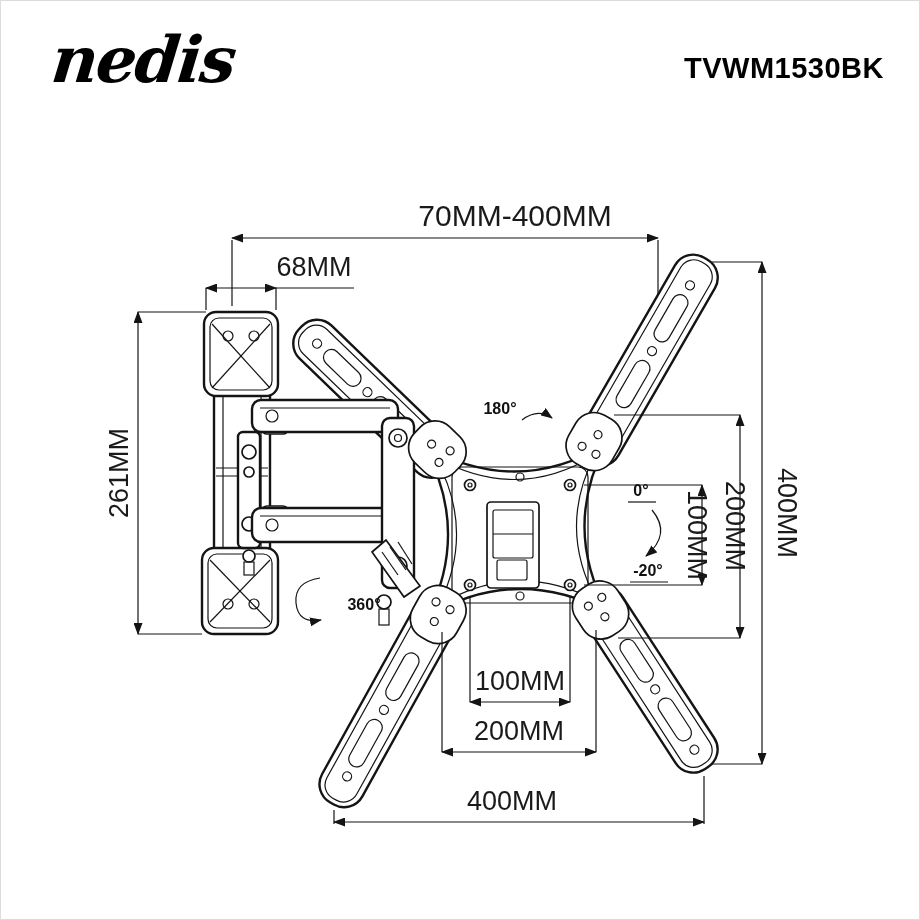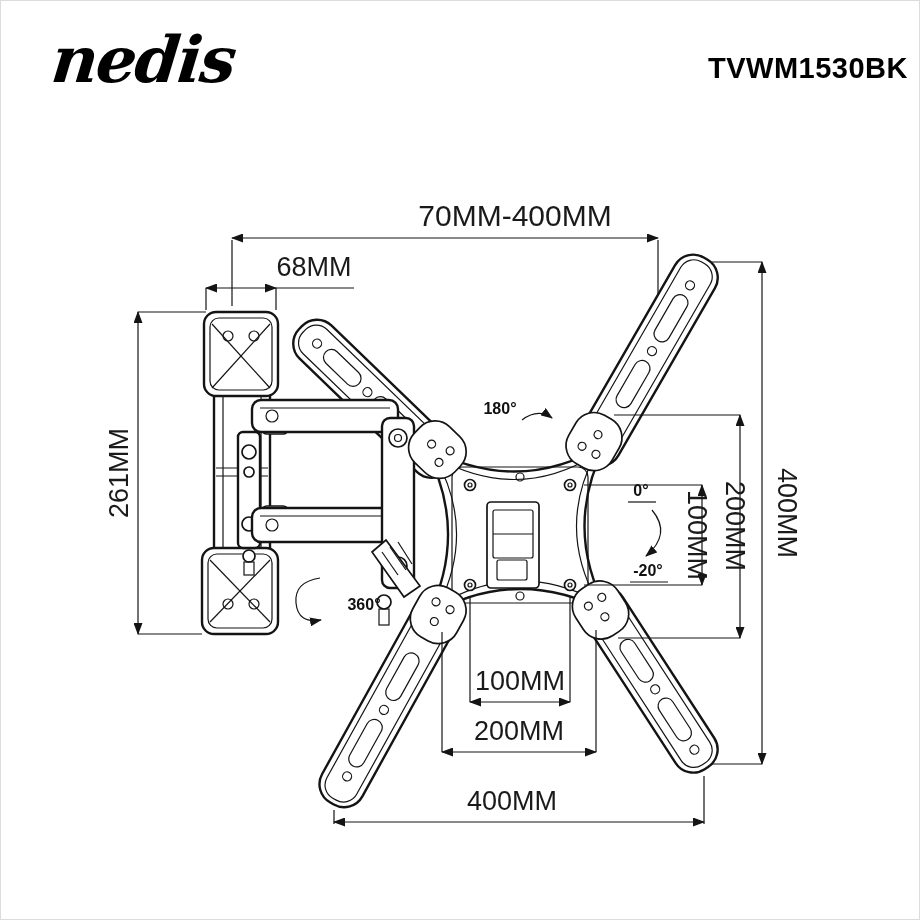--- a/index.html
+++ b/index.html
@@ -8,21 +8,21 @@
     font-family:"Liberation Sans", sans-serif;color:#1a1a1a;overflow:hidden;
     box-shadow:inset 0 0 0 1px #dcdcdc;
   }
   .logo{
     position:absolute;left:52px;top:22px;
     font-family:"DejaVu Serif", serif;
     font-style:italic;font-weight:700;font-size:64px;color:#000;
     transform:skewX(-6deg);letter-spacing:-2px;
   }
   .product-code{
-    position:absolute;right:12px;top:52px;
+    position:absolute;right:36px;top:52px;
     font-size:29px;font-weight:700;letter-spacing:.5px;color:#000;
   }
   svg{position:absolute;left:0;top:0;}
   .dim-text{font-size:27px;fill:#1a1a1a;}
   .dim-text-lg{font-size:30px;fill:#1a1a1a;}
   .ang-text{font-size:16px;font-weight:700;fill:#111;}
   .thin{stroke:#141414;stroke-width:1.2;fill:none;}
   .part{stroke:#141414;stroke-width:2.4;fill:#ffffff;}
   .part-inner{stroke:#141414;stroke-width:1.2;fill:none;}
   .part-mid{stroke:#141414;stroke-width:1.7;fill:#ffffff;}

